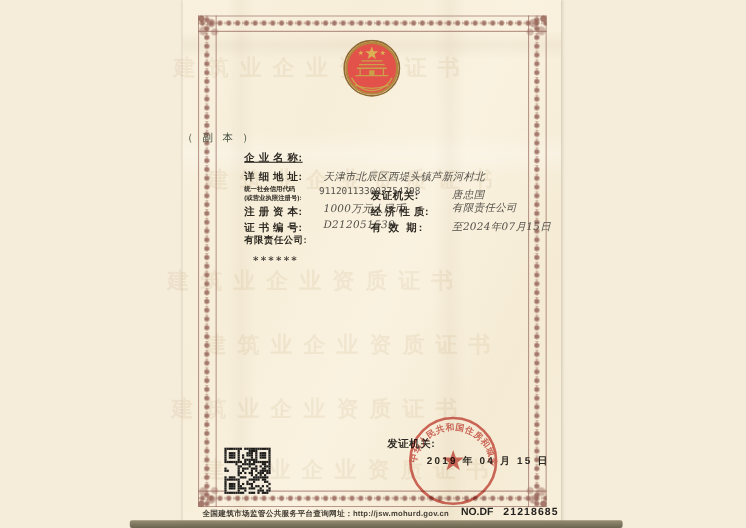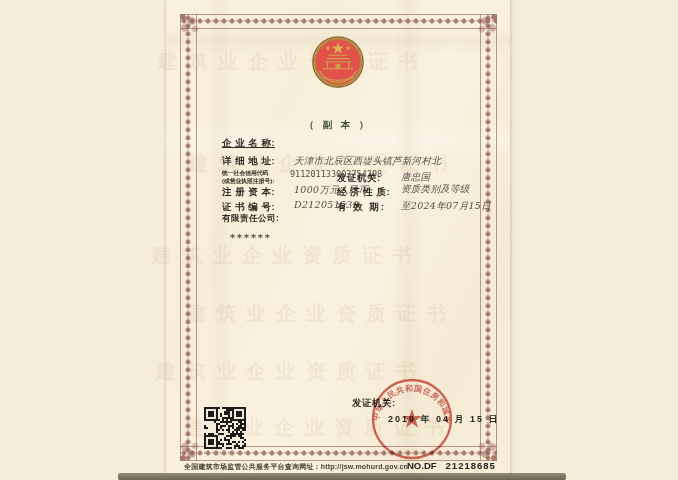--- a/index.html
+++ b/index.html
@@ -43,49 +43,49 @@
   
   .wm{position:absolute;white-space:nowrap;font-weight:700;font-size:20px;letter-spacing:10px;
     color:rgba(176,138,86,.11);font-family:"Liberation Serif",serif;pointer-events:none;}
 
   
   .emblem{position:absolute;left:142px;top:36px;width:60px;height:54px;}
 
   
   .title{position:absolute;left:0;top:92px;width:100%;text-align:center;
     font-family:"Liberation Serif",serif;font-weight:700;font-size:17px;letter-spacing:5px;color:#414c3c;}
-  .subtitle{position:absolute;left:0;top:119px;width:100%;text-align:center;
-    font-weight:700;font-size:9.5px;letter-spacing:3px;color:#414c3c;}
+  .subtitle{position:absolute;left:0;top:119px;width:100%;
+    font-weight:400;font-size:9.5px;letter-spacing:3px;color:#414c3c;}
 
   
   .lbl{position:absolute;font-weight:700;font-size:9.5px;color:#2e2a23;white-space:nowrap;letter-spacing:.5px;}
   .val{position:absolute;font-size:9.5px;color:#53504a;white-space:nowrap;
     font-family:"DejaVu Serif",serif;font-style:italic;letter-spacing:.3px;}
   .lbl.small{font-size:5.8px;line-height:1.35;letter-spacing:0;}
-  .col1l{left:56px;} .col1v{left:128px;} .col2l{left:171px;} .col2v{left:235px;}
+  .col1l{left:56px;} .col1v{left:128px;} .col2l{left:171px;} .col2v{left:245px;}
   .r1{top:137px;text-decoration:underline;} .r2{top:155px;} .r3{top:170px;} .r3v{top:169px;} .r4{top:186px;} .r5{top:201px;}
   .credit{font-size:8.5px;font-style:normal;font-family:"DejaVu Sans Mono",monospace;letter-spacing:0;}
   .grade-lbl{left:56px;top:213px;font-size:8.5px;}
   .grade-val{left:64px;top:224px;}
   .grade-stars{left:64px;top:232px;font-weight:700;letter-spacing:2px;font-style:normal;color:#3a362f;}
 
   
   .authority{left:186px;top:397px;}
   .issue-date{position:absolute;left:222px;top:413px;font-size:9px;letter-spacing:2px;color:#2c2822;font-weight:700;white-space:nowrap;}
   .ministry{position:absolute;left:178px;top:431px;width:145px;text-align:center;font-family:"Liberation Serif",serif;
     font-weight:700;font-size:8.5px;letter-spacing:.5px;color:#2f2b25;white-space:nowrap;}
   .seal{position:absolute;left:204px;top:377px;width:84px;height:84px;opacity:.78;mix-blend-mode:multiply;}
 
   
   .qr{position:absolute;left:38px;top:407px;width:42px;height:42px;background:#f3ecdc;}
   .qr i{position:absolute;width:2px;height:2px;background:#1d1c1a;}
 
   
   .footer-url{position:absolute;left:18px;top:462px;font-size:7px;font-weight:700;color:#433d34;letter-spacing:.2px;white-space:nowrap;}
-  .serial{position:absolute;left:241px;top:460px;font-size:9.5px;font-weight:700;color:#24221e;white-space:nowrap;}
+  .serial{position:absolute;left:253px;top:460px;font-size:9.5px;font-weight:700;color:#24221e;white-space:nowrap;}
   .serial .num{margin-left:9px;letter-spacing:1px;}
 
   .bottom-strip{position:absolute;left:118px;top:473px;width:448px;height:7px;border-radius:2px;
     background:linear-gradient(180deg,#8d8569,#5e5944);opacity:.92;}
 </style>
 </head>
 <body>
 
 <div class="stage">
   <div class="paper">
@@ -135,21 +135,21 @@
       <span>统一社会信用代码</span><br>
       <span>(或营业执照注册号):</span>
     </span>
     <span class="val col1v r3v credit" style="left:124px">911201133003754298</span>
     <span class="lbl col2l" style="top:172px">发证机关:</span>
     <span class="val col2v" style="top:171px">唐忠国</span>
 
     <span class="lbl col1l r4">注 册 资 本:</span>
     <span class="val col1v" style="top:184px">1000万元人民币</span>
     <span class="lbl col2l r4">经 济 性 质:</span>
-    <span class="val col2v" style="top:183px">资质类别及等级</span>
+    <span class="val col2v" style="top:183px">有限责任公司</span>
 
     <span class="lbl col1l r5">证 书 编 号:</span>
     <span class="val col1v" style="top:199px">D212051539</span>
     <span class="lbl col2l r5" style="letter-spacing:2px">有  效  期:</span>
     <span class="val col2v" style="top:200px">至2024年07月15日</span>
 
     <span class="lbl grade-lbl">有限责任公司:</span>
     <span class="val grade-stars">******</span>
 
     <span class="lbl authority">发证机关:</span>

